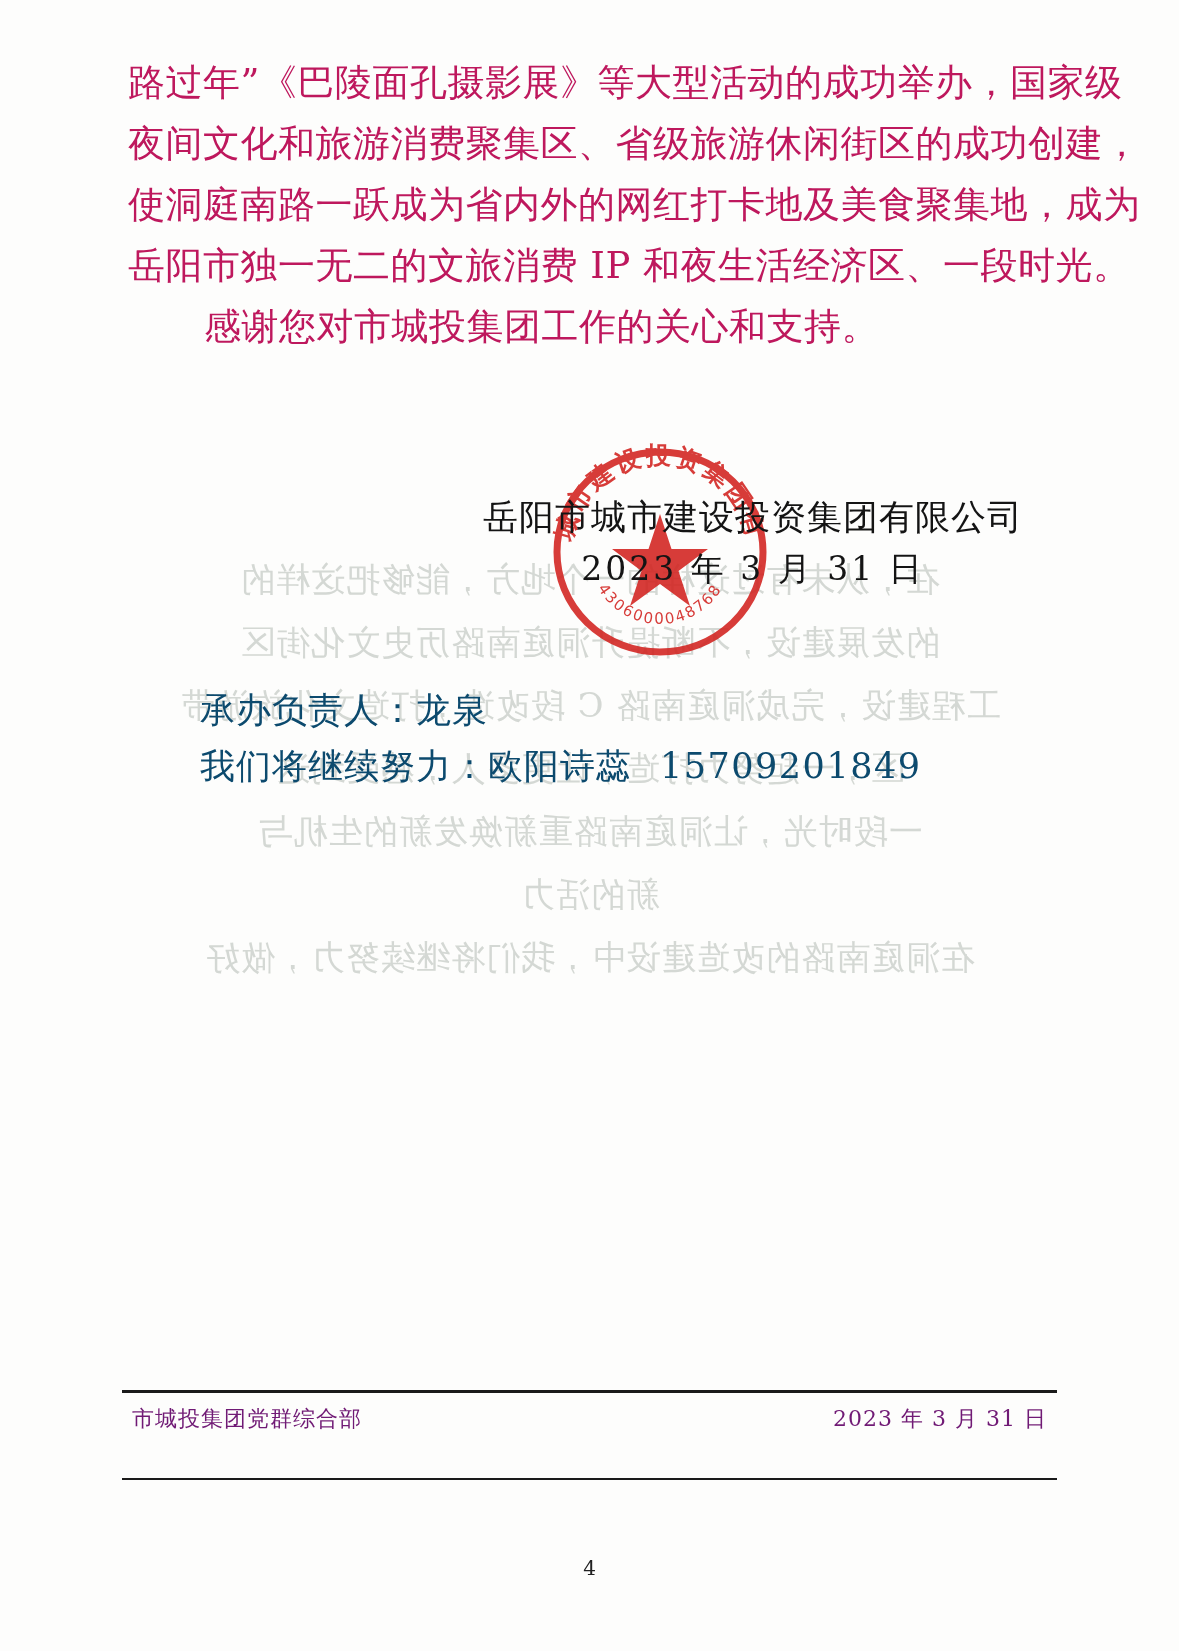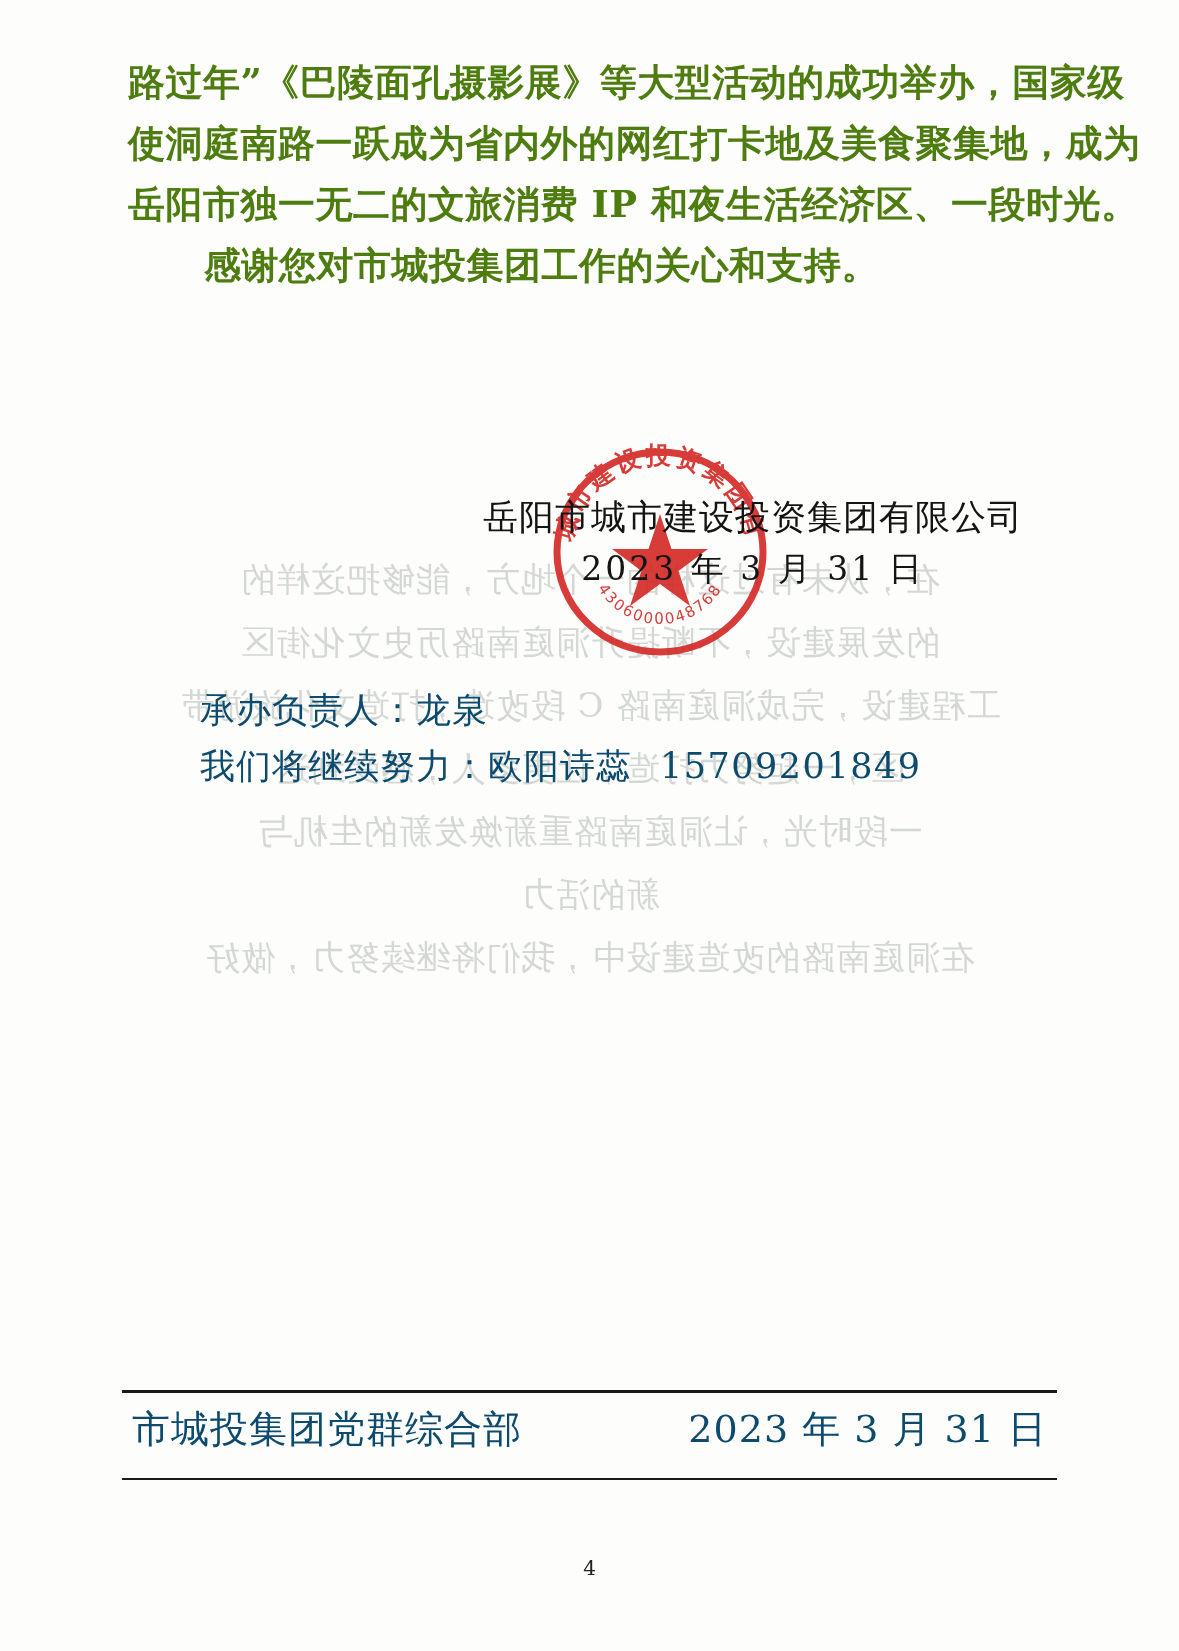--- a/index.html
+++ b/index.html
@@ -25,22 +25,21 @@
     position: absolute;
     left: 128px;
     top: 52px;
     width: 925px;
   }
   .para-line {
     font-size: 37px;
     line-height: 61px;
     letter-spacing: 0.5px;
     white-space: nowrap;
-    color: #4d7c0f;
-    font-weight: bold;
+    color: #be185d;
   }
   .para-line.indent {
     text-indent: 76px;
   }
 
   
   .sign-block {
     position: absolute;
     right: 146px;
     top: 492px;
@@ -128,23 +127,23 @@
   .footer-row {
     position: absolute;
     left: 132px;
     top: 1404px;
     width: 915px;
     display: flex;
     justify-content: space-between;
     align-items: center;
   }
   .footer-dept, .footer-date {
-    font-size: 38px;
-    letter-spacing: 1px;
-    color: #0c4a6e;
+    font-size: 22px;
+    letter-spacing: 1px;
+    color: #701a75;
     white-space: nowrap;
   }
   .page-number {
     position: absolute;
     left: 0;
     top: 1556px;
     width: 1179px;
     text-align: center;
     font-size: 20px;
     color: #222;
@@ -160,20 +159,21 @@
     <div>的发展建设，不断提升洞庭南路历史文化街区</div>
     <div>工程建设，完成洞庭南路 C 段改造，打造文化旅游带</div>
     <div>区，一起努力打造，让更多人，感受到这</div>
     <div>一段时光，让洞庭南路重新焕发新的生机与</div>
     <div>新的活力</div>
     <div>在洞庭南路的改造建设中，我们将继续努力，做好</div>
   </div>
 
   <div class="doc-body">
     <div class="para-line">路过年”《巴陵面孔摄影展》等大型活动的成功举办，国家级</div>
+    <div class="para-line">夜间文化和旅游消费聚集区、省级旅游休闲街区的成功创建，</div>
     <div class="para-line">使洞庭南路一跃成为省内外的网红打卡地及美食聚集地，成为</div>
     <div class="para-line">岳阳市独一无二的文旅消费 IP 和夜生活经济区、一段时光。</div>
     <div class="para-line indent">感谢您对市城投集团工作的关心和支持。</div>
   </div>
 
   <div class="seal">
     <svg width="240" height="240" viewBox="0 0 240 240" xmlns="http://www.w3.org/2000/svg">
       <defs>
         <path id="topArc" d="M 32,120 A 88,88 0 0 1 208,120"></path>
         <path id="botArc" d="M 48,120 A 72,72 0 0 0 192,120"></path>

